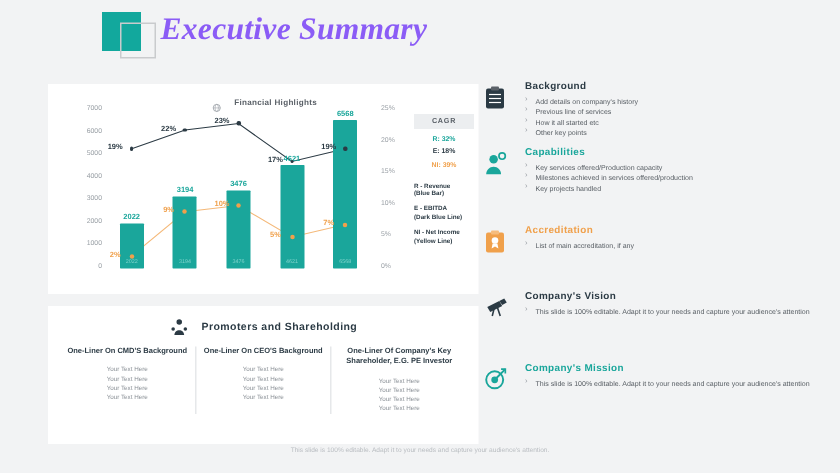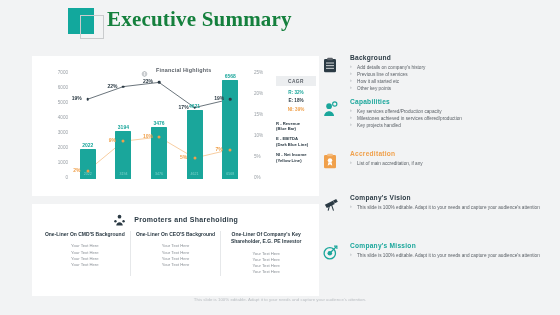--- a/index.html
+++ b/index.html
@@ -8,21 +8,21 @@
     background:#f2f3f4;
     font-family:"Liberation Sans", sans-serif;
     color:#3c4043;
   }
   .slide{position:relative;width:560px;height:315px;background:#f2f3f4;}
 
   
   .header{position:absolute;left:0;top:0;width:560px;height:46px;}
   .hdr-sq{position:absolute;left:68px;top:8px;width:26px;height:26px;background:#12a89d;}
   .hdr-sq-outline{position:absolute;left:80px;top:15px;width:22px;height:22px;border:1px solid #c9cbcd;background:transparent;}
-  .hdr-title{position:absolute;left:107px;top:7px;font-family:"Liberation Serif",serif;font-weight:bold;font-size:21px;color:#15803d;letter-spacing:.2px;}
+  .hdr-title{position:absolute;left:107px;top:7px;font-family:"Liberation Serif",serif;font-weight:bold;font-size:21px;color:#8b5cf6;letter-spacing:.2px;font-style:italic;}
 
   .body-area{position:absolute;left:0;top:46px;width:560px;height:269px;background:#f2f3f4;}
 
   
   .chart-card{position:absolute;left:32px;top:10px;width:287px;height:140px;background:#ffffff;}
   .chart-title-row{position:absolute;left:0;top:4px;width:287px;text-align:center;}
   .chart-title-icon{display:inline-block;vertical-align:middle;width:9px;height:9px;margin-right:3px;}
   .chart-title-txt{display:inline-block;vertical-align:middle;font-size:5.4px;font-weight:bold;color:#5b6168;letter-spacing:.2px;}
 
   .plot{position:absolute;left:38px;top:18px;width:178px;height:105px;}

